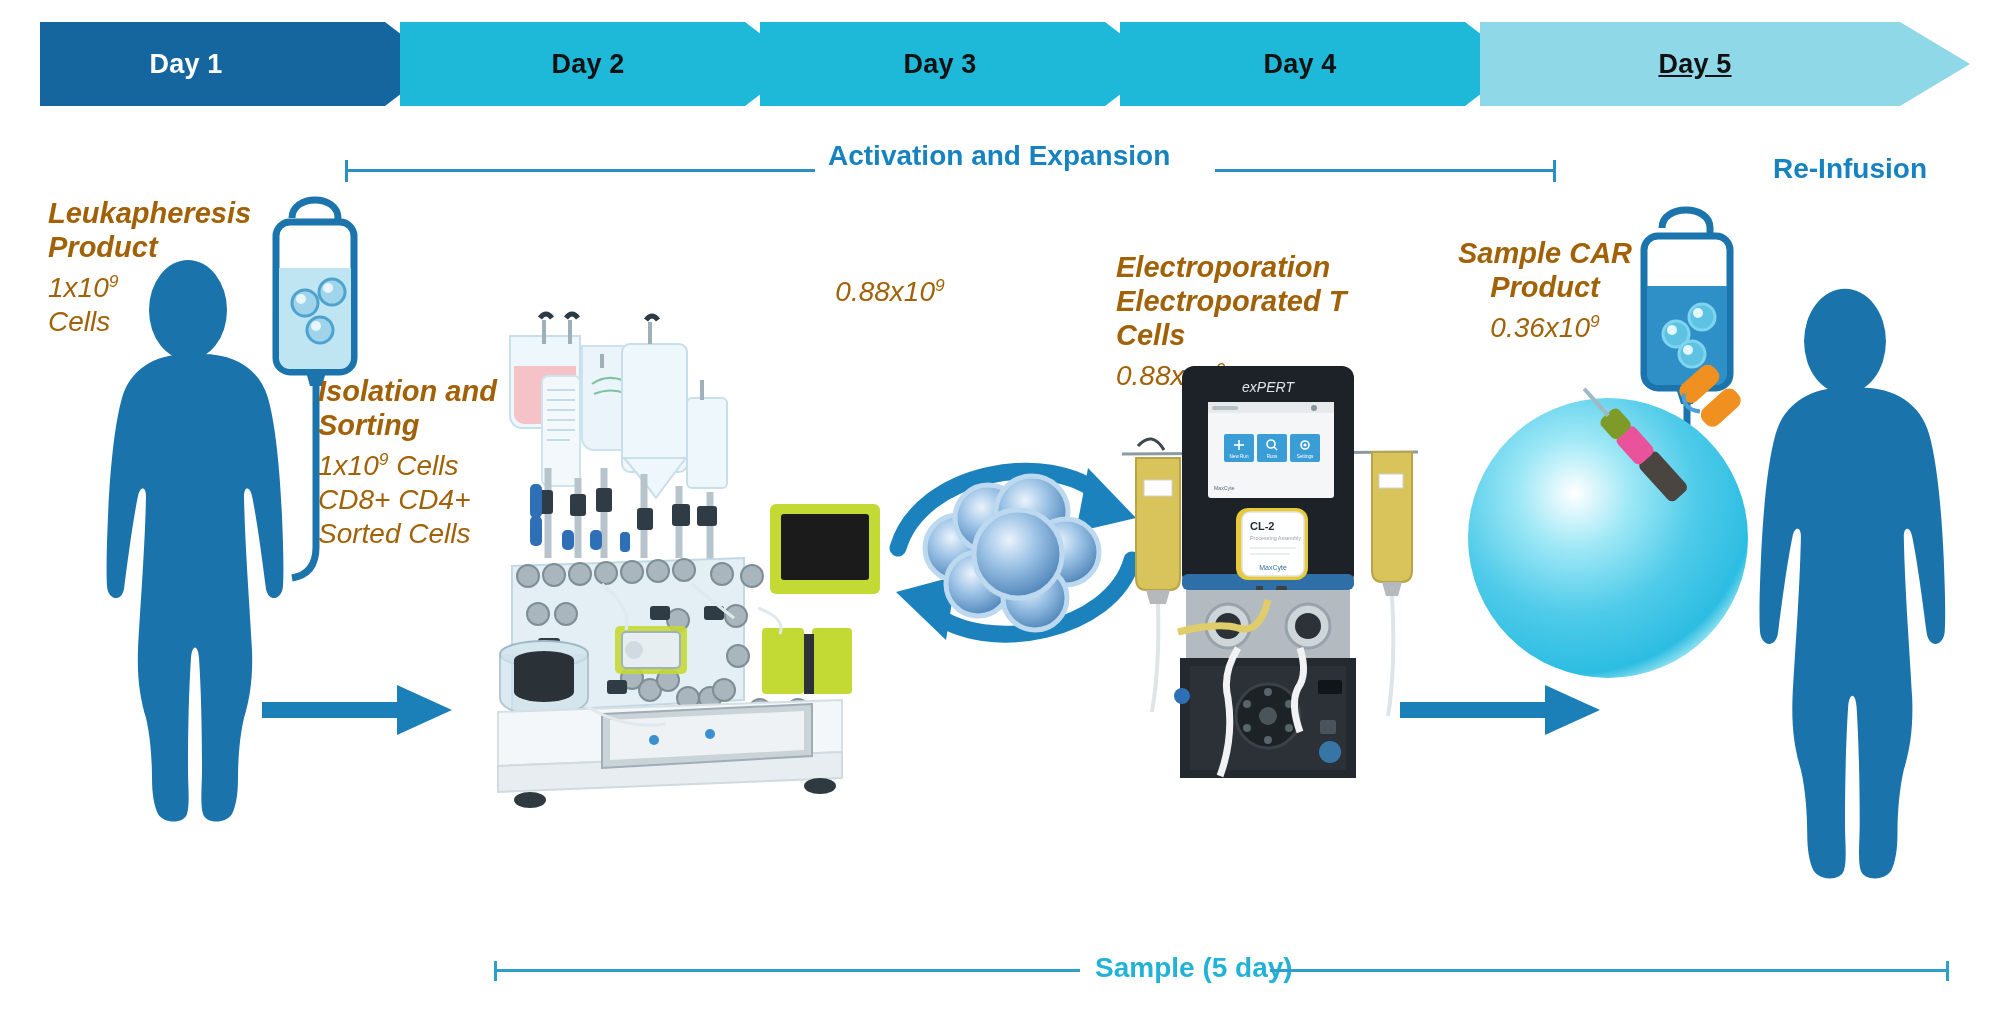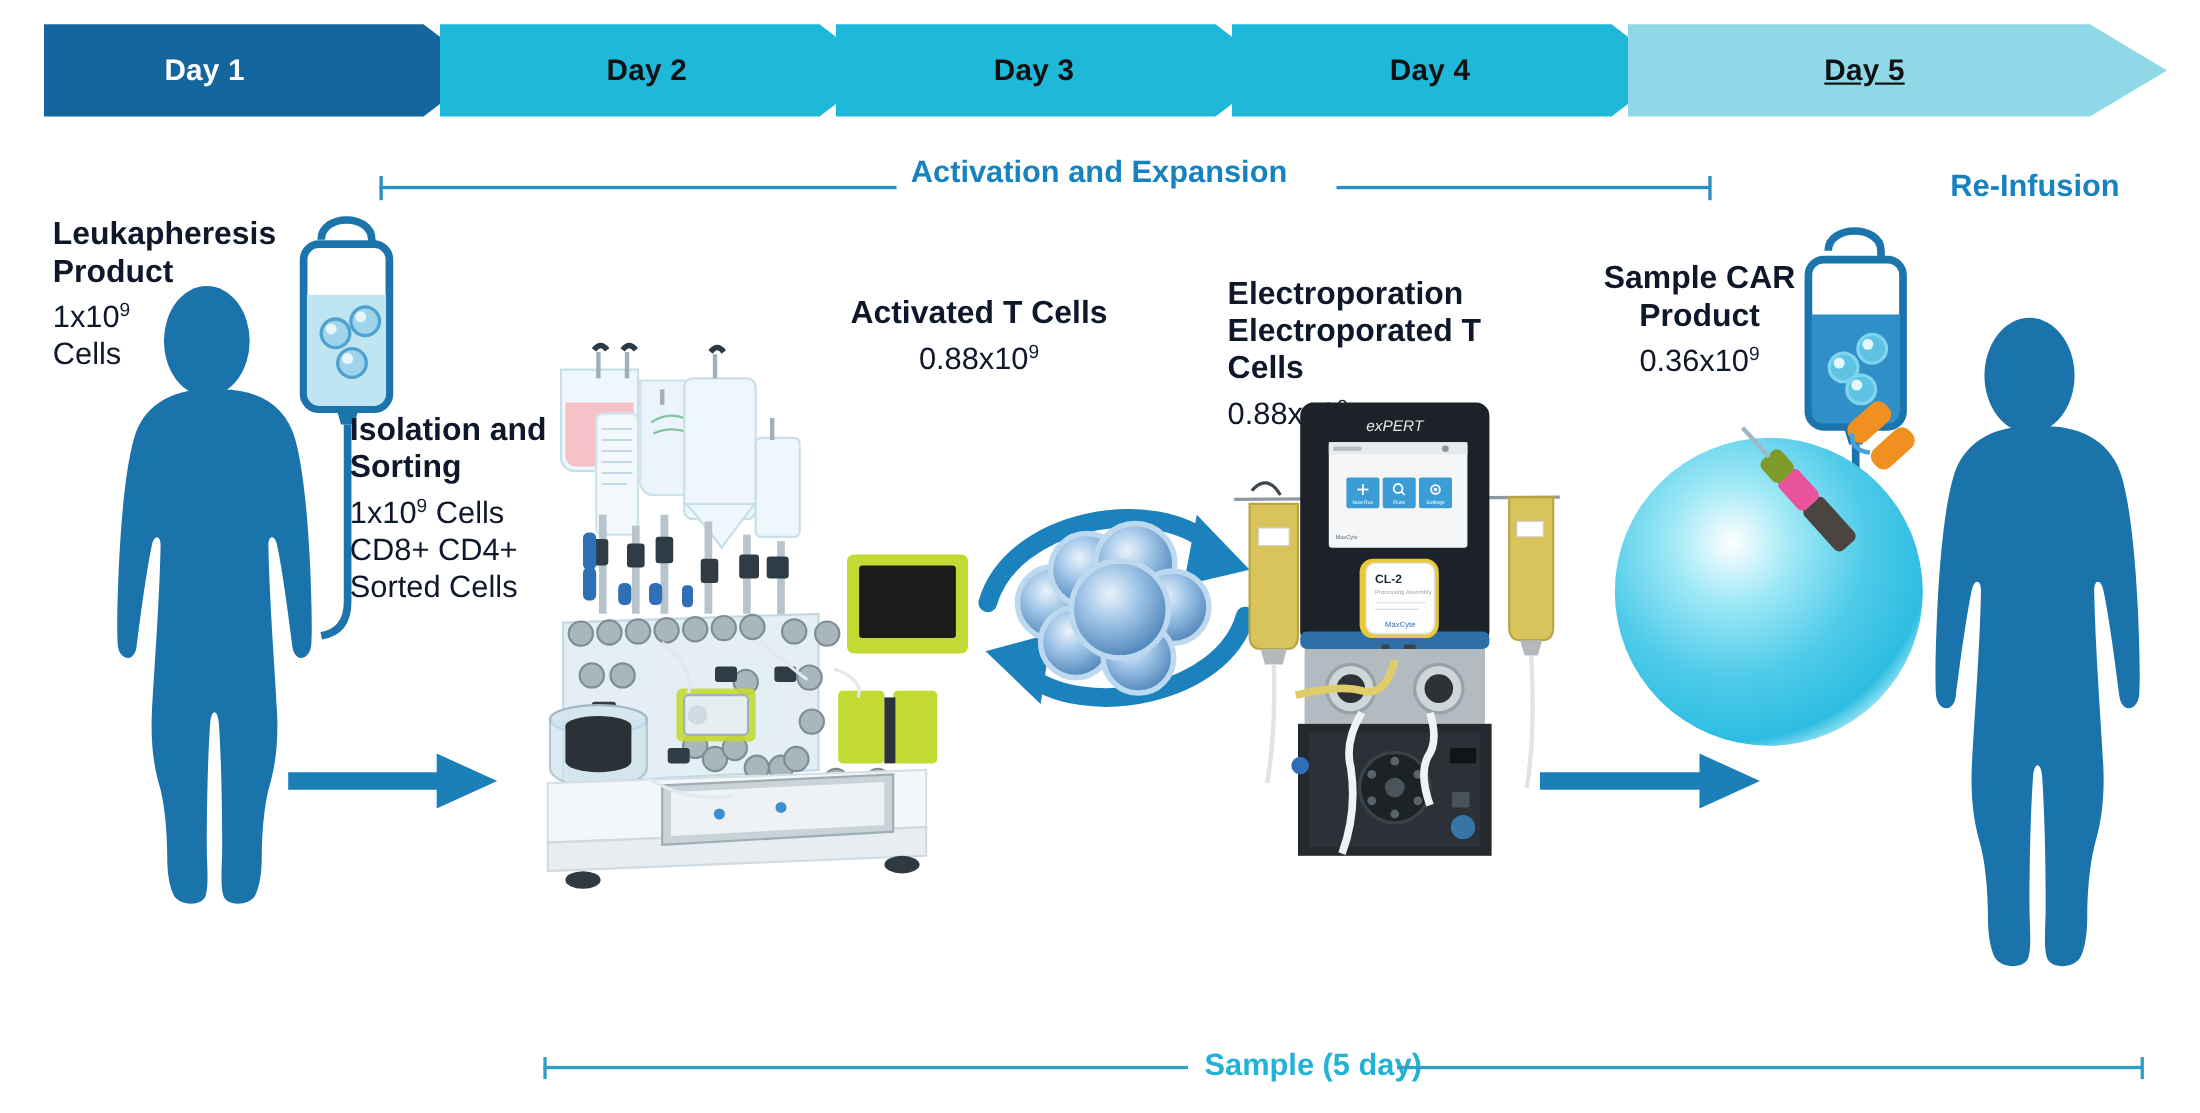--- a/index.html
+++ b/index.html
@@ -6,21 +6,21 @@
   body{width:2000px;height:1012px;position:relative;overflow:hidden;
        font-family:"Liberation Sans","DejaVu Sans",sans-serif;}
   .stage{position:absolute;left:0;top:0;width:2000px;height:1012px;}
 
   
   .banner{position:absolute;left:40px;top:22px;width:1930px;height:84px;}
   .chev{position:absolute;top:0;height:84px;display:flex;align-items:center;justify-content:center;}
   .chev span{font-size:27px;font-weight:bold;letter-spacing:.2px;position:relative;z-index:2;}
 
   
-  .lbl{position:absolute;color:#0f172a;}
+  .lbl{position:absolute;color:#a16207;font-style:italic;}
   .lbl .hd{font-weight:bold;font-size:29px;line-height:34px;}
   .lbl .sb{font-weight:normal;font-size:28px;line-height:34px;}
   .lbl sup{font-size:.62em;vertical-align:super;}
 
   .brk-txt{position:absolute;color:#1682c0;font-weight:bold;font-size:28px;white-space:nowrap;}
   .brk-txt.cy{color:#22b2d6;}
   .brk-line{position:absolute;height:3px;background:#2a8fc4;}
   .brk-cap{position:absolute;width:3px;background:#2a8fc4;}
   .brk-line.cy{background:#2e9fc9;}
 
@@ -250,21 +250,20 @@
       <g fill="none" stroke="#dfe9ee" stroke-width="3">
         <path d="M120 276 q30 24 24 46"></path>
           <path d="M210 276 q26 22 42 34"></path>
         <path d="M276 300 q28 10 22 26"></path>
           <path d="M104 398 q40 24 80 18"></path>
       </g>
     </svg>
   </div>
 
   <div class="lbl" style="left:770px;top:268px;width:240px;text-align:center;">
-    <div class="hd">Activated T Cells</div>
     <div class="sb"><span>0.88x10</span><sup>9</sup></div>
   </div>
 
   <div class="pic" style="left:880px;top:420px;">
     <svg width="270" height="250" viewBox="0 0 270 250">
       <defs>
         <radialGradient id="cellg" cx="40%" cy="34%" r="68%">
           <stop offset="0%" stop-color="#eaf3fb"></stop>
           <stop offset="45%" stop-color="#9dc3e6"></stop>
           <stop offset="100%" stop-color="#4e84b8"></stop>

